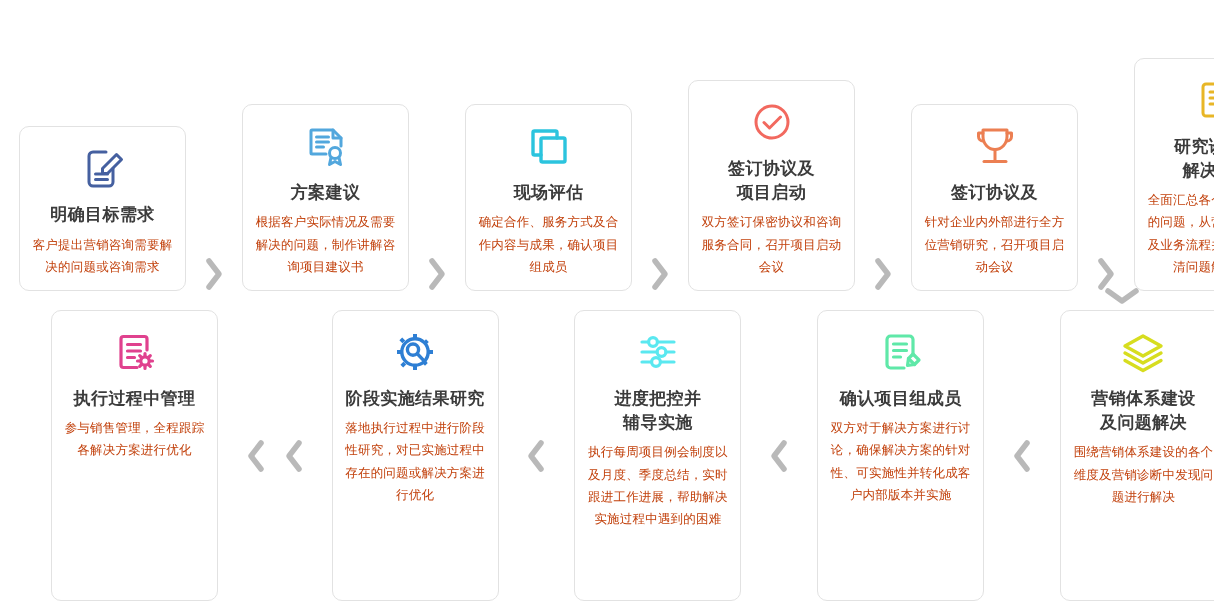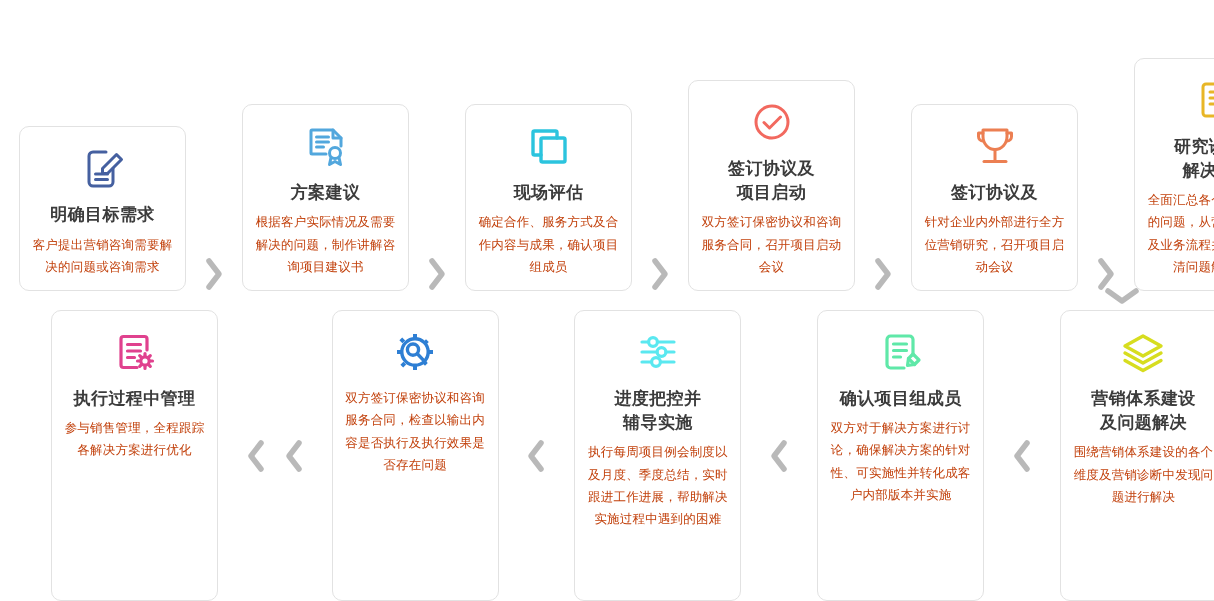--- a/index.html
+++ b/index.html
@@ -261,21 +261,22 @@
     <div class="card">
       <div class="icon-wrap">
         <svg width="48" height="48" viewBox="0 0 48 48" fill="none" stroke="#2e7fd4" stroke-width="3.4" stroke-linecap="round" stroke-linejoin="round">
           <path d="M22 6h4v4.2h-4zM22 37.8h4V42h-4zM6 22h4.2v4H6zM37.8 22H42v4h-4.2z" fill="#2e7fd4" stroke="none"></path>
           <path d="M11.2 9.4l3 3-2.8 2.8-3-3zM33.8 32l3 3-2.8 2.8-3-3zM9.4 36.8l3-3 2.8 2.8-3 3zM32 14.2l3-3 2.8 2.8-3 3z" fill="#2e7fd4" stroke="none"></path>
           <circle cx="24" cy="24" r="13.2"></circle>
           <circle cx="22" cy="21.6" r="5.6"></circle>
           <path d="M26.3 25.8l7.5 7.8"></path>
         </svg>
       </div>
-      <div class="card-desc">双方签订保密协议和咨询服务合同，检查以输出内容是否执行及执行效果是否存在问题</div>
+      <div class="card-title">阶段实施结果研究</div>
+      <div class="card-desc">落地执行过程中进行阶段性研究，对已实施过程中存在的问题或解决方案进行优化</div>
     </div>
 
     <div class="connector">
       <span class="chev">
         <svg width="20" height="34" viewBox="0 0 20 34" fill="none" stroke="currentColor" stroke-width="5.5" stroke-linecap="round" stroke-linejoin="round">
             <path d="M15 4L5 17l10 13"></path>
           </svg>
       </span>
     </div>
 

